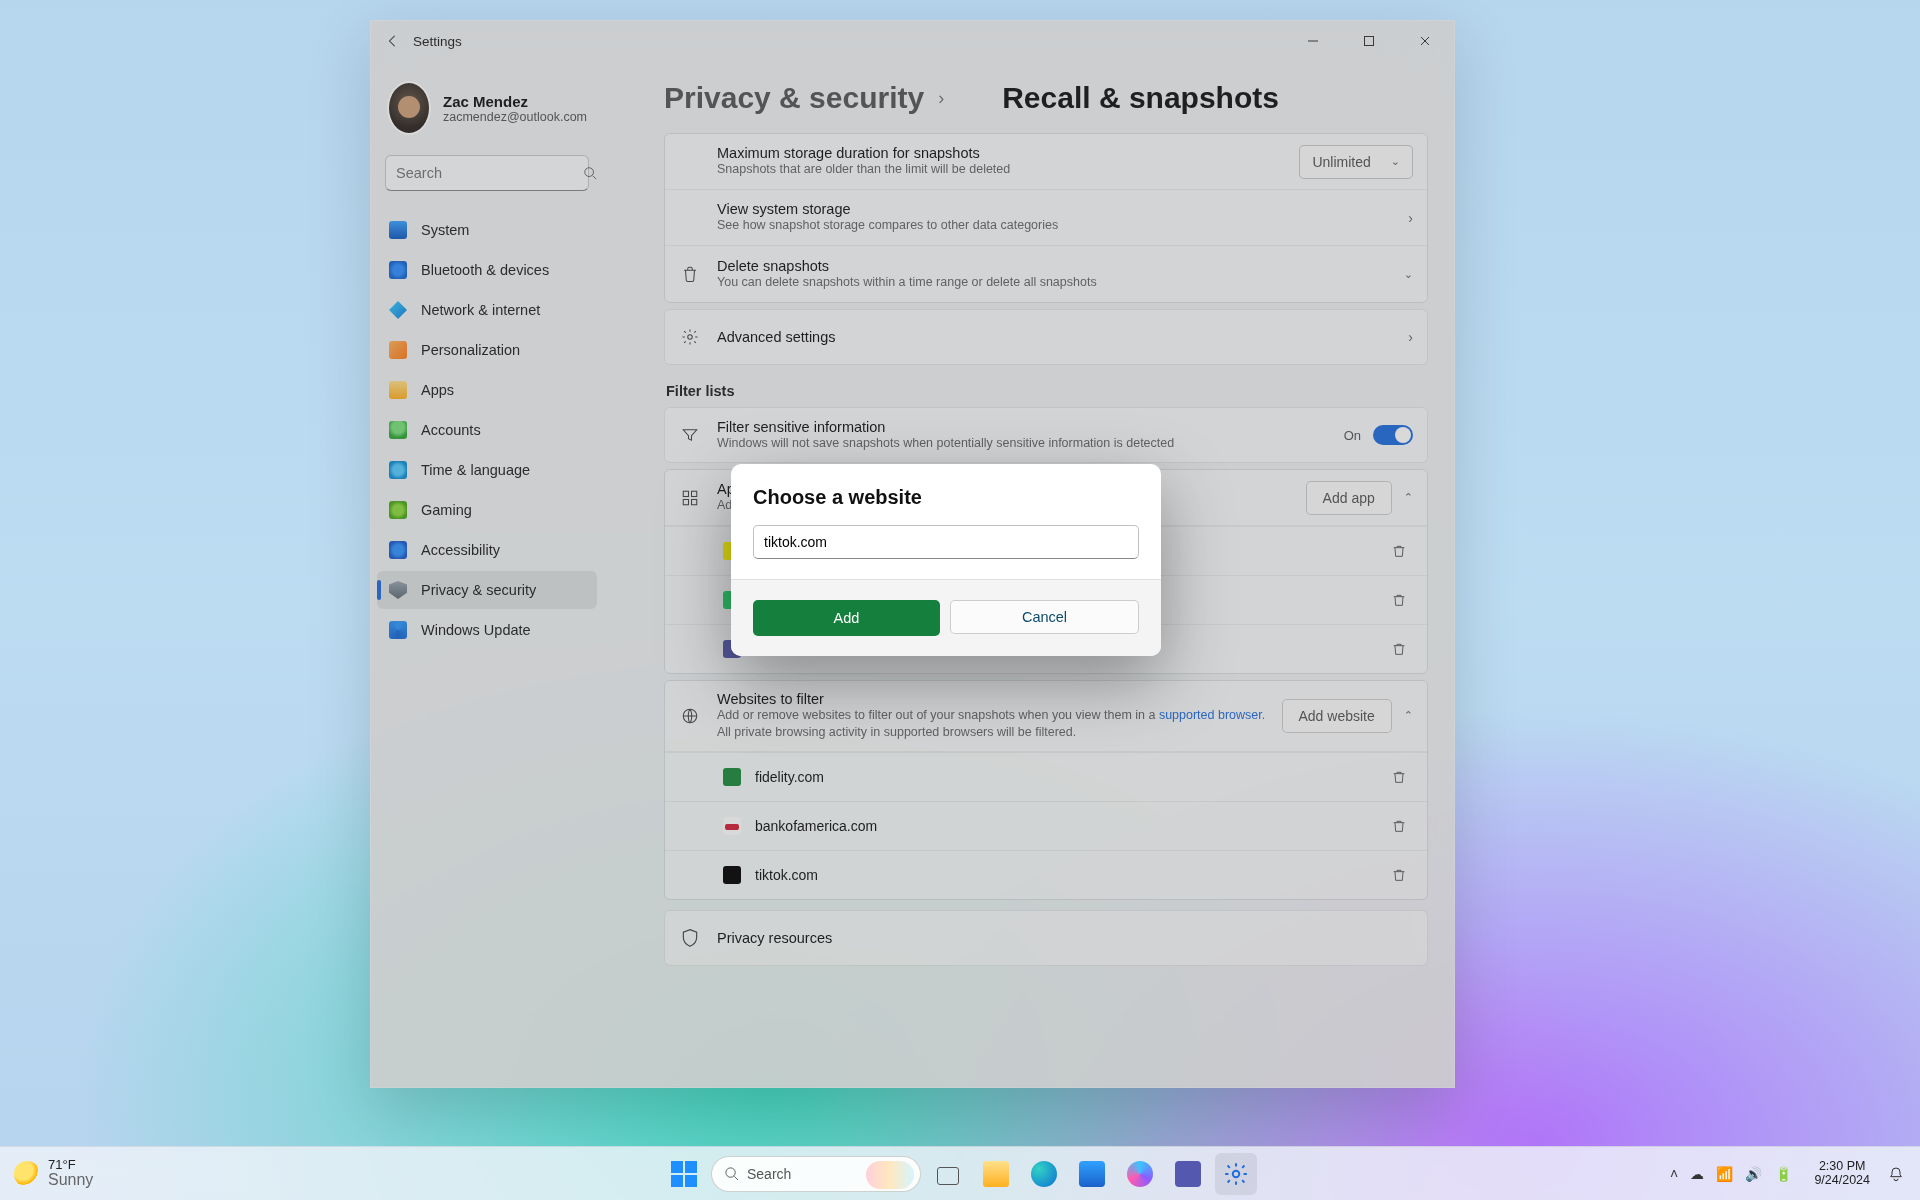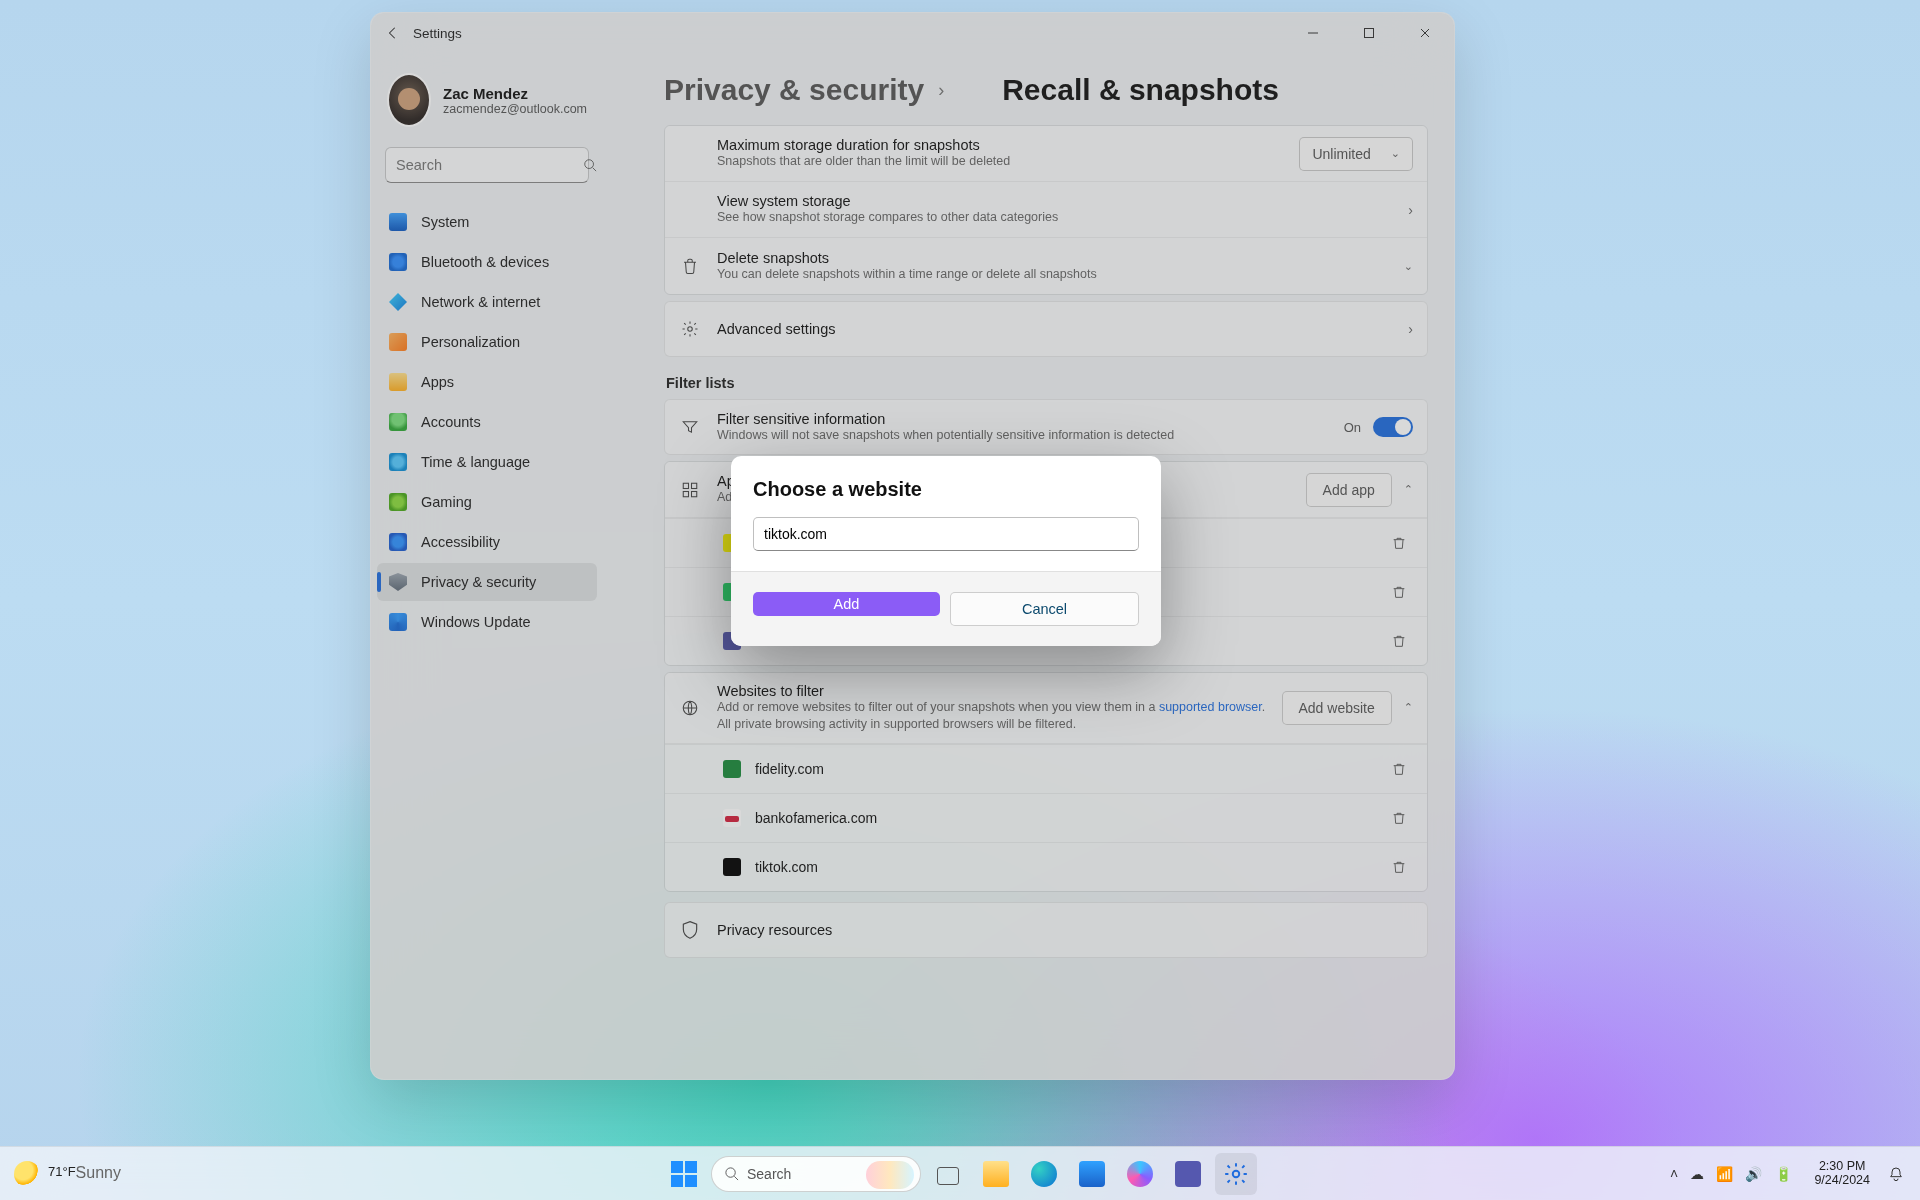--- a/index.html
+++ b/index.html
@@ -11,25 +11,25 @@
     radial-gradient(60% 60% at 40% 90%, rgba(45,210,180,0.85) 0%, rgba(45,210,180,0) 60%),
     radial-gradient(60% 60% at 80% 95%, rgba(170,90,255,0.75) 0%, rgba(170,90,255,0) 60%),
     radial-gradient(40% 40% at 60% 100%, rgba(255,120,170,0.6) 0%, rgba(255,120,170,0) 70%),
     linear-gradient(180deg, #b6d6ee 0%, #bcdcf2 50%, #b6d4ed 100%);
   position: relative;
 }
 
 
 .window {
   position: absolute;
-  left: 370px; top: 12px;
+  left: 370px; top: 20px;
   width: 1085px; height: 1068px;
   background: rgba(243,243,243,0.90);
   border: 1px solid rgba(0,0,0,0.12);
-  border-radius: 14px;
+  border-radius: 0;
   backdrop-filter: blur(30px);
   box-shadow: 0 20px 60px rgba(0,0,0,0.15);
   overflow: hidden;
 }
 
 .titlebar {
   height: 40px;
   display: flex; align-items: center;
   padding: 0 6px 0 12px;
   gap: 10px;
@@ -164,37 +164,37 @@
 .modal-body{ padding: 6px 22px 20px 22px;}
 .modal-body input{
   width:100%; height:34px; border:1px solid rgba(0,0,0,0.25); border-bottom:1.5px solid #888;
   border-radius:5px; padding:0 10px; font-size:14px; outline:none;
 }
 .modal-foot{
   border-top:1px solid rgba(0,0,0,0.08);
   padding: 20px 22px; display:flex; gap:10px; background:#f4f4f4;
 }
 .btn-primary{
-  flex:1; height:24px; border:none; border-radius:5px; background:#8b5cf6; color:#fff; font-size:14.5px;
+  flex:1; height:36px; border:none; border-radius:5px; background:#15803d; color:#fff; font-size:14.5px;
 }
 .btn-secondary{
   flex:1; height:34px; border:1px solid rgba(0,0,0,0.18); border-radius:5px; background:#fbfbfb; color:#0c4a6e; font-size:14.5px;
 }
 
 
 .taskbar{
   position:absolute; left:0; right:0; bottom:0; height:54px;
   background: rgba(238,243,249,0.82);
   backdrop-filter: blur(30px);
   border-top:1px solid rgba(0,0,0,0.08);
   display:flex; align-items:center;
 }
 .tb-left{display:flex;align-items:center;gap:8px;padding-left:14px;}
 .weather-ico{width:26px;height:26px;border-radius:50%;background:radial-gradient(circle at 35% 35%,#ffe36b 40%,#ffb400 60%,transparent 62%);}
-.weather-txt{display:flex;line-height:1.05;}
+.weather-txt{display:flex;flex-direction:column;line-height:1.05;}
 .weather-txt .big{font-size:13px;color:#222;}
 .weather-txt .small{font-size:16px;color:#666;}
 
 .tb-center{position:absolute;left:50%;transform:translateX(-50%);display:flex;align-items:center;gap:6px;}
 .tbicon{width:42px;height:42px;border-radius:6px;display:flex;align-items:center;justify-content:center;}
 .tbicon svg,.tbicon div{width:26px;height:26px;}
 .tbicon.active{background:rgba(0,0,0,0.07);}
 .start-logo{display:grid;grid-template-columns:1fr 1fr;grid-template-rows:1fr 1fr;gap:2px;width:22px;height:22px;}
 .start-logo span{background:#1f8fff;}
 .searchpill{

